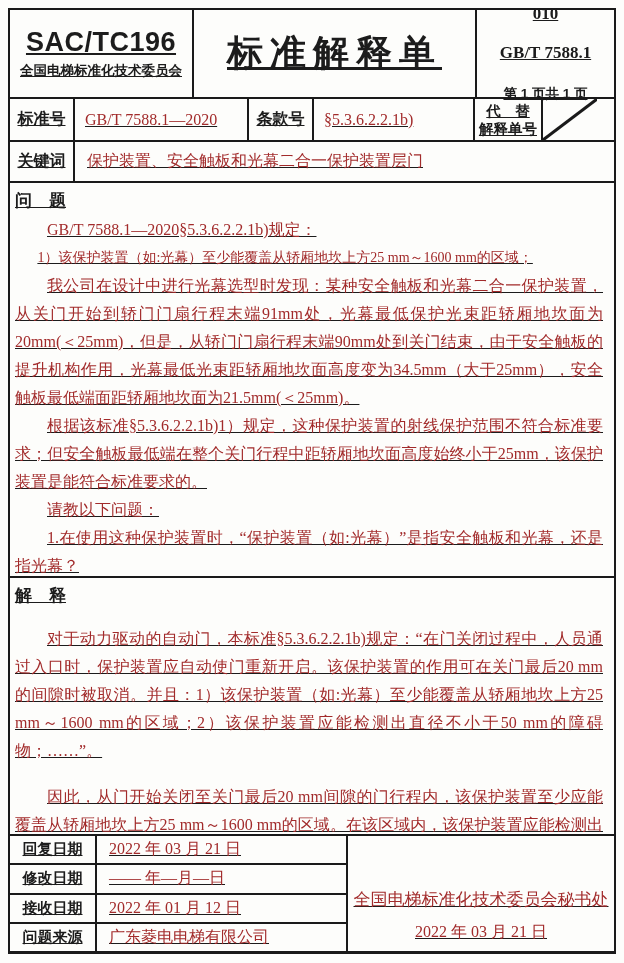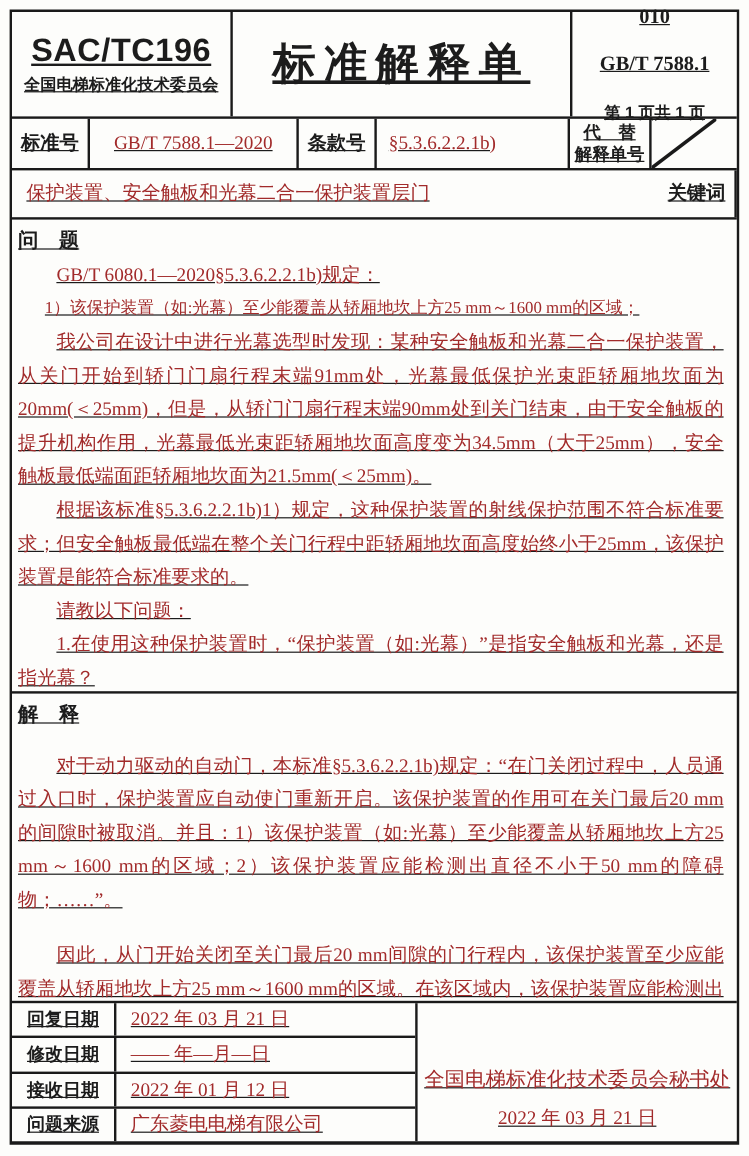--- a/index.html
+++ b/index.html
@@ -34,21 +34,21 @@
   .head-org .name { font-family: "Liberation Sans", "DejaVu Sans", sans-serif; font-weight: bold; font-size: 13.5px; }
   .head-title { flex: 1; font-weight: bold; font-size: 36px; letter-spacing: 7px; }
   .head-doc { width: 137px; flex-direction: column; gap: 19px; }
   .head-doc .num, .head-doc .std { font-weight: bold; font-size: 17px; }
   .head-doc .page { font-family: "Liberation Sans", "DejaVu Sans", sans-serif; font-weight: bold; font-size: 13.5px; margin-top: 3px; }
 
   
   .r-meta { height: 43px; }
   .cell-label { font-family: "Liberation Sans", "DejaVu Sans", sans-serif; font-weight: bold; font-size: 16px; }
   .c-std-l { width: 65px; }
-  .c-std-v { width: 174px; justify-content: flex-start; padding-left: 20px; font-size: 16px; }
+  .c-std-v { width: 174px; justify-content: flex-start; padding-left: 10px; font-size: 16px; }
   .c-cla-l { width: 65px; }
   .c-cla-v { width: 161px; justify-content: flex-start; padding-left: 10px; font-size: 16px; }
   .c-rep-l { width: 68px; flex-direction: column; font-size: 14.5px; line-height: 18px; }
   .c-diag { width: 54px; position: relative; }
   .c-diag svg { position: absolute; inset: 0; width: 100%; height: 100%; }
 
   
   .r-key { height: 41px; }
   .c-key-l { width: 65px; }
   .c-key-v { flex: 1; justify-content: flex-start; padding-left: 12px; font-size: 16px; }
@@ -101,27 +101,27 @@
       <span>解释单号</span>
     </div>
     <div class="c-diag">
       <svg preserveAspectRatio="none" viewBox="0 0 100 100">
         <line x1="0" y1="100" x2="100" y2="0" stroke="#1a1a1a" stroke-width="3" vector-effect="non-scaling-stroke"></line>
       </svg>
     </div>
   </div>
 
   <div class="row r-key bb">
+    <div class="center cell-label c-key-l br">关键词</div>
     <div class="center c-key-v red">保护装置、安全触板和光幕二合一保护装置层门</div>
-    <div class="center cell-label c-key-l br">关键词</div>
   </div>
 
   <div class="section sec-q bb">
     <div class="sec-label">问　题</div>
-    <p class="red">GB/T 6080.1—2020§5.3.6.2.2.1b)规定：</p>
+    <p class="red">GB/T 7588.1—2020§5.3.6.2.2.1b)规定：</p>
     <p class="red quote">1）该保护装置（如:光幕）至少能覆盖从轿厢地坎上方25 mm～1600 mm的区域；</p>
     <p class="red">我公司在设计中进行光幕选型时发现：某种安全触板和光幕二合一保护装置，从关门开始到轿门门扇行程末端91mm处，光幕最低保护光束距轿厢地坎面为20mm(＜25mm)，但是，从轿门门扇行程末端90mm处到关门结束，由于安全触板的提升机构作用，光幕最低光束距轿厢地坎面高度变为34.5mm（大于25mm），安全触板最低端面距轿厢地坎面为21.5mm(＜25mm)。</p>
     <p class="red">根据该标准§5.3.6.2.2.1b)1）规定，这种保护装置的射线保护范围不符合标准要求；但安全触板最低端在整个关门行程中距轿厢地坎面高度始终小于25mm，该保护装置是能符合标准要求的。</p>
     <p class="red">请教以下问题：</p>
     <p class="red">1.在使用这种保护装置时，“保护装置（如:光幕）”是指安全触板和光幕，还是指光幕？</p>
 
   </div>
 
   <div class="section sec-e bb">
     <div class="sec-label">解　释</div>

